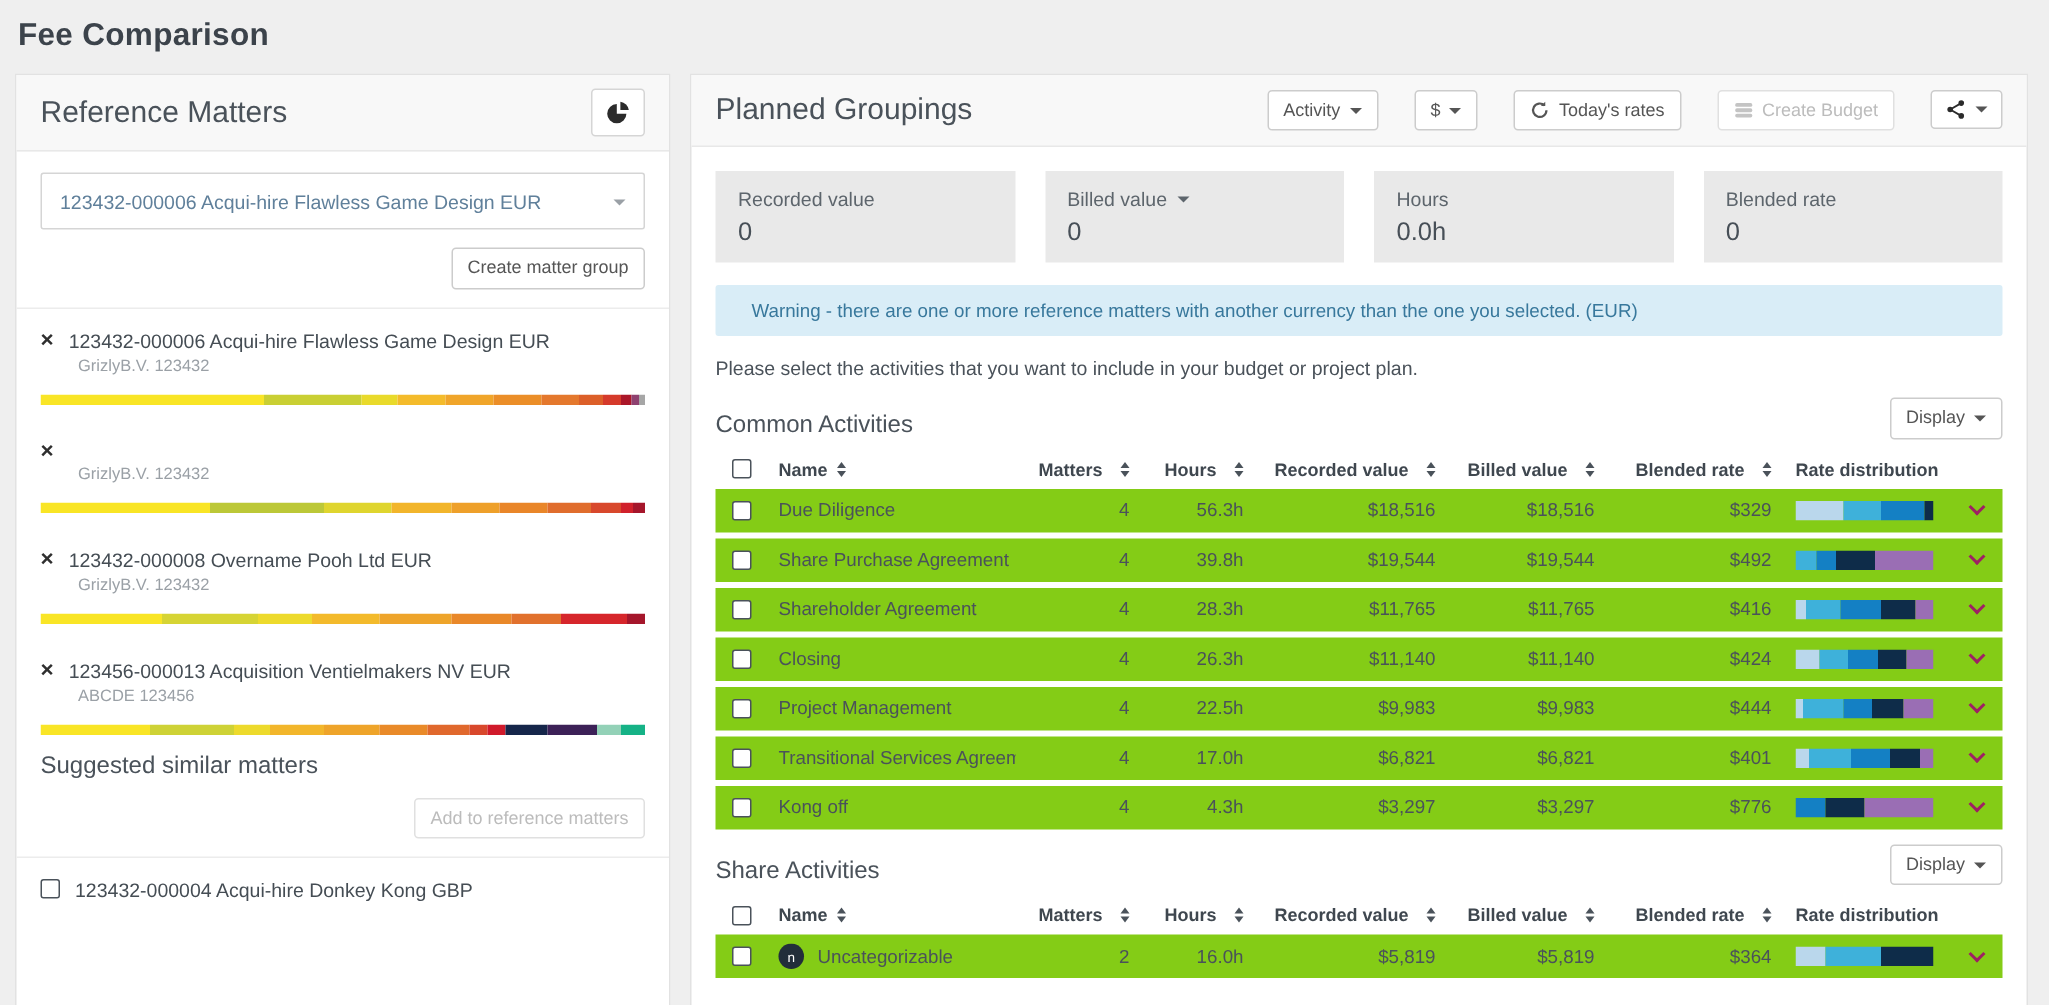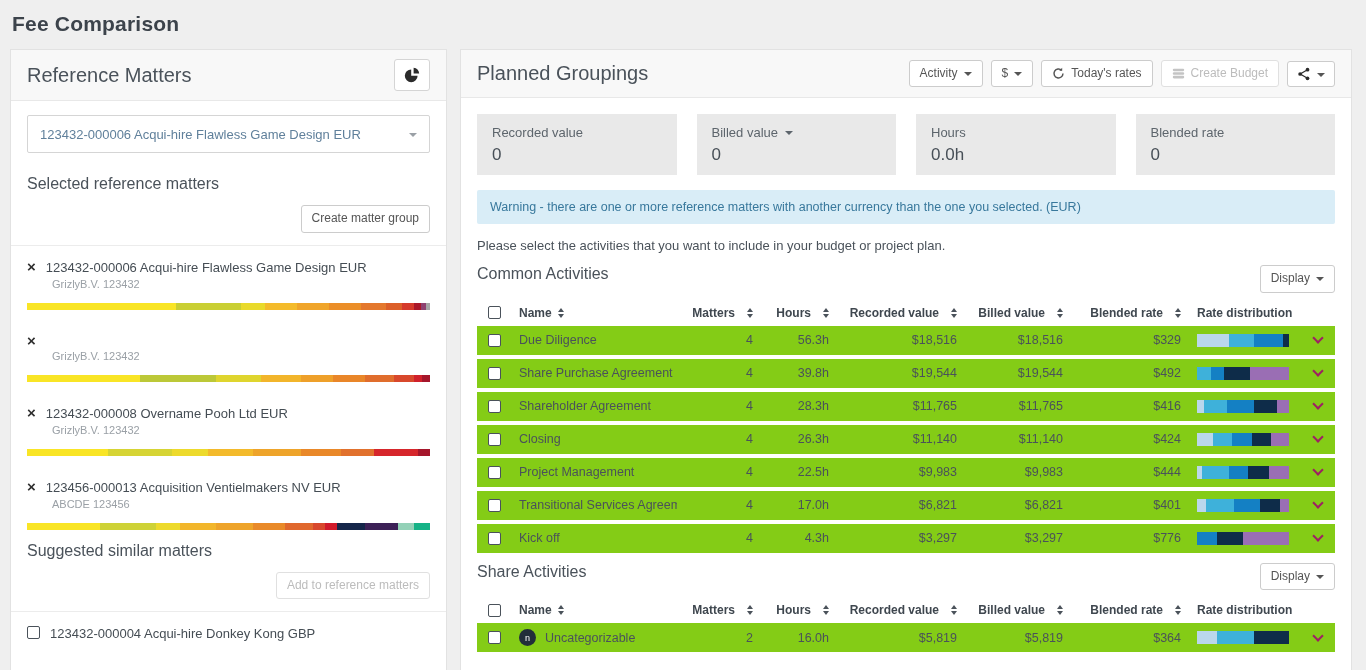--- a/index.html
+++ b/index.html
@@ -32,31 +32,31 @@
   .section-h{font-size:16px;font-weight:400;color:#4a525a;margin:22px 0 0}
   .hr{border-top:1px solid #ececec;margin:12px -16px 0}
   
   .matter{padding:14px 0 0;margin-bottom:10px}
   .matter-top{display:flex;gap:10px;align-items:flex-start;font-size:13px;color:#454d54}
   .xmark{font-weight:700;font-size:15px;line-height:13px;color:#2f2f2f;cursor:pointer}
   .matter-client{margin-left:25px;font-size:11px;color:#9aa0a6;margin-top:3px}
   .matter-bar{display:flex;height:7px;margin-top:13px;overflow:hidden}
   .matter-bar i,.dist i{display:block}
   
-  .toolbar{display:flex;gap:8px;align-items:flex-end}
+  .toolbar{display:flex;gap:24px;align-items:flex-start}
   
   .stats{display:flex;gap:20px;padding:16px 16px 0}
   .stat{flex:1;background:#e9e9e9;padding:11px 15px;height:61px}
   .stat-label{font-size:13px;color:#5d656c;display:flex;align-items:center;gap:7px}
   .stat-value{font-size:17px;color:#474f57;margin-top:5px}
   
   .alert{margin:15px 16px 0;background:#d9edf7;color:#38789c;font-size:12.5px;
-         padding:10px 13px;border-radius:2px}
+         padding:10px 24px;border-radius:2px}
   .instruction{margin:14px 16px 0;font-size:13px;color:#4a525a}
-  .sec-row{display:flex;justify-content:space-between;align-items:flex-start;margin:12px 16px 6px}
+  .sec-row{display:flex;justify-content:space-between;align-items:flex-end;margin:12px 16px 6px}
   .sec-row h3{font-size:16px;font-weight:400;margin:0;color:#4a525a}
   
   .table{margin:0 16px}
   .thead,.trow{display:grid;grid-template-columns:34px minmax(0,1fr) 84px 76px 128px 106px 118px 112px 34px;
                align-items:center}
   .thead{padding:7px 0 6px;font-size:12px;font-weight:700;color:#3f474f}
   .trow{background:#84cc16;height:29px;margin-bottom:4px;font-size:12.5px;color:#4a525a}
   .td,.th{padding:0 8px;overflow:hidden;white-space:nowrap;text-overflow:ellipsis}
   .right{text-align:right;display:flex;justify-content:flex-end;align-items:center;gap:6px}
   .left{display:flex;align-items:center;gap:0}
@@ -95,21 +95,20 @@
             </svg>
           </span>
         </div>
       </div>
       <div class="body-pad">
         <div class="select">
           <span>123432-000006 Acqui-hire Flawless Game Design EUR</span>
           <span class="caret"></span>
         </div>
 
-        <h3 class="section-h">Selected reference matters</h3>
         <div class="row-right">
           <button class="btn">Create matter group</button>
         </div>
         <div class="hr"></div>
 
         <div id="selected-list">
             <div class="matter">
               <div class="matter-top">
                 <span class="xmark">×</span>
                 <span>123432-000006 Acqui-hire Flawless Game Design EUR</span>
@@ -483,21 +482,21 @@
               </div>
               <div class="chev-cell">
                 <span class="chev"></span>
               </div>
             </div>
             <div class="trow">
               <div class="cell-cb">
                 <span class="cb"></span>
               </div>
               <div class="td left">
-                <span>Kick off</span>
+                <span>Kong off</span>
               </div>
               <div class="td right">4</div>
               <div class="td right">4.3h</div>
               <div class="td right">$3,297</div>
               <div class="td right">$3,297</div>
               <div class="td right">$776</div>
               <div class="td dist-cell">
                 <div class="dist">
                   <i style="flex: 0 0 22%; background: rgb(20, 128, 196);"></i>
                   <i style="flex: 0 0 28%; background: rgb(14, 44, 73);"></i>

